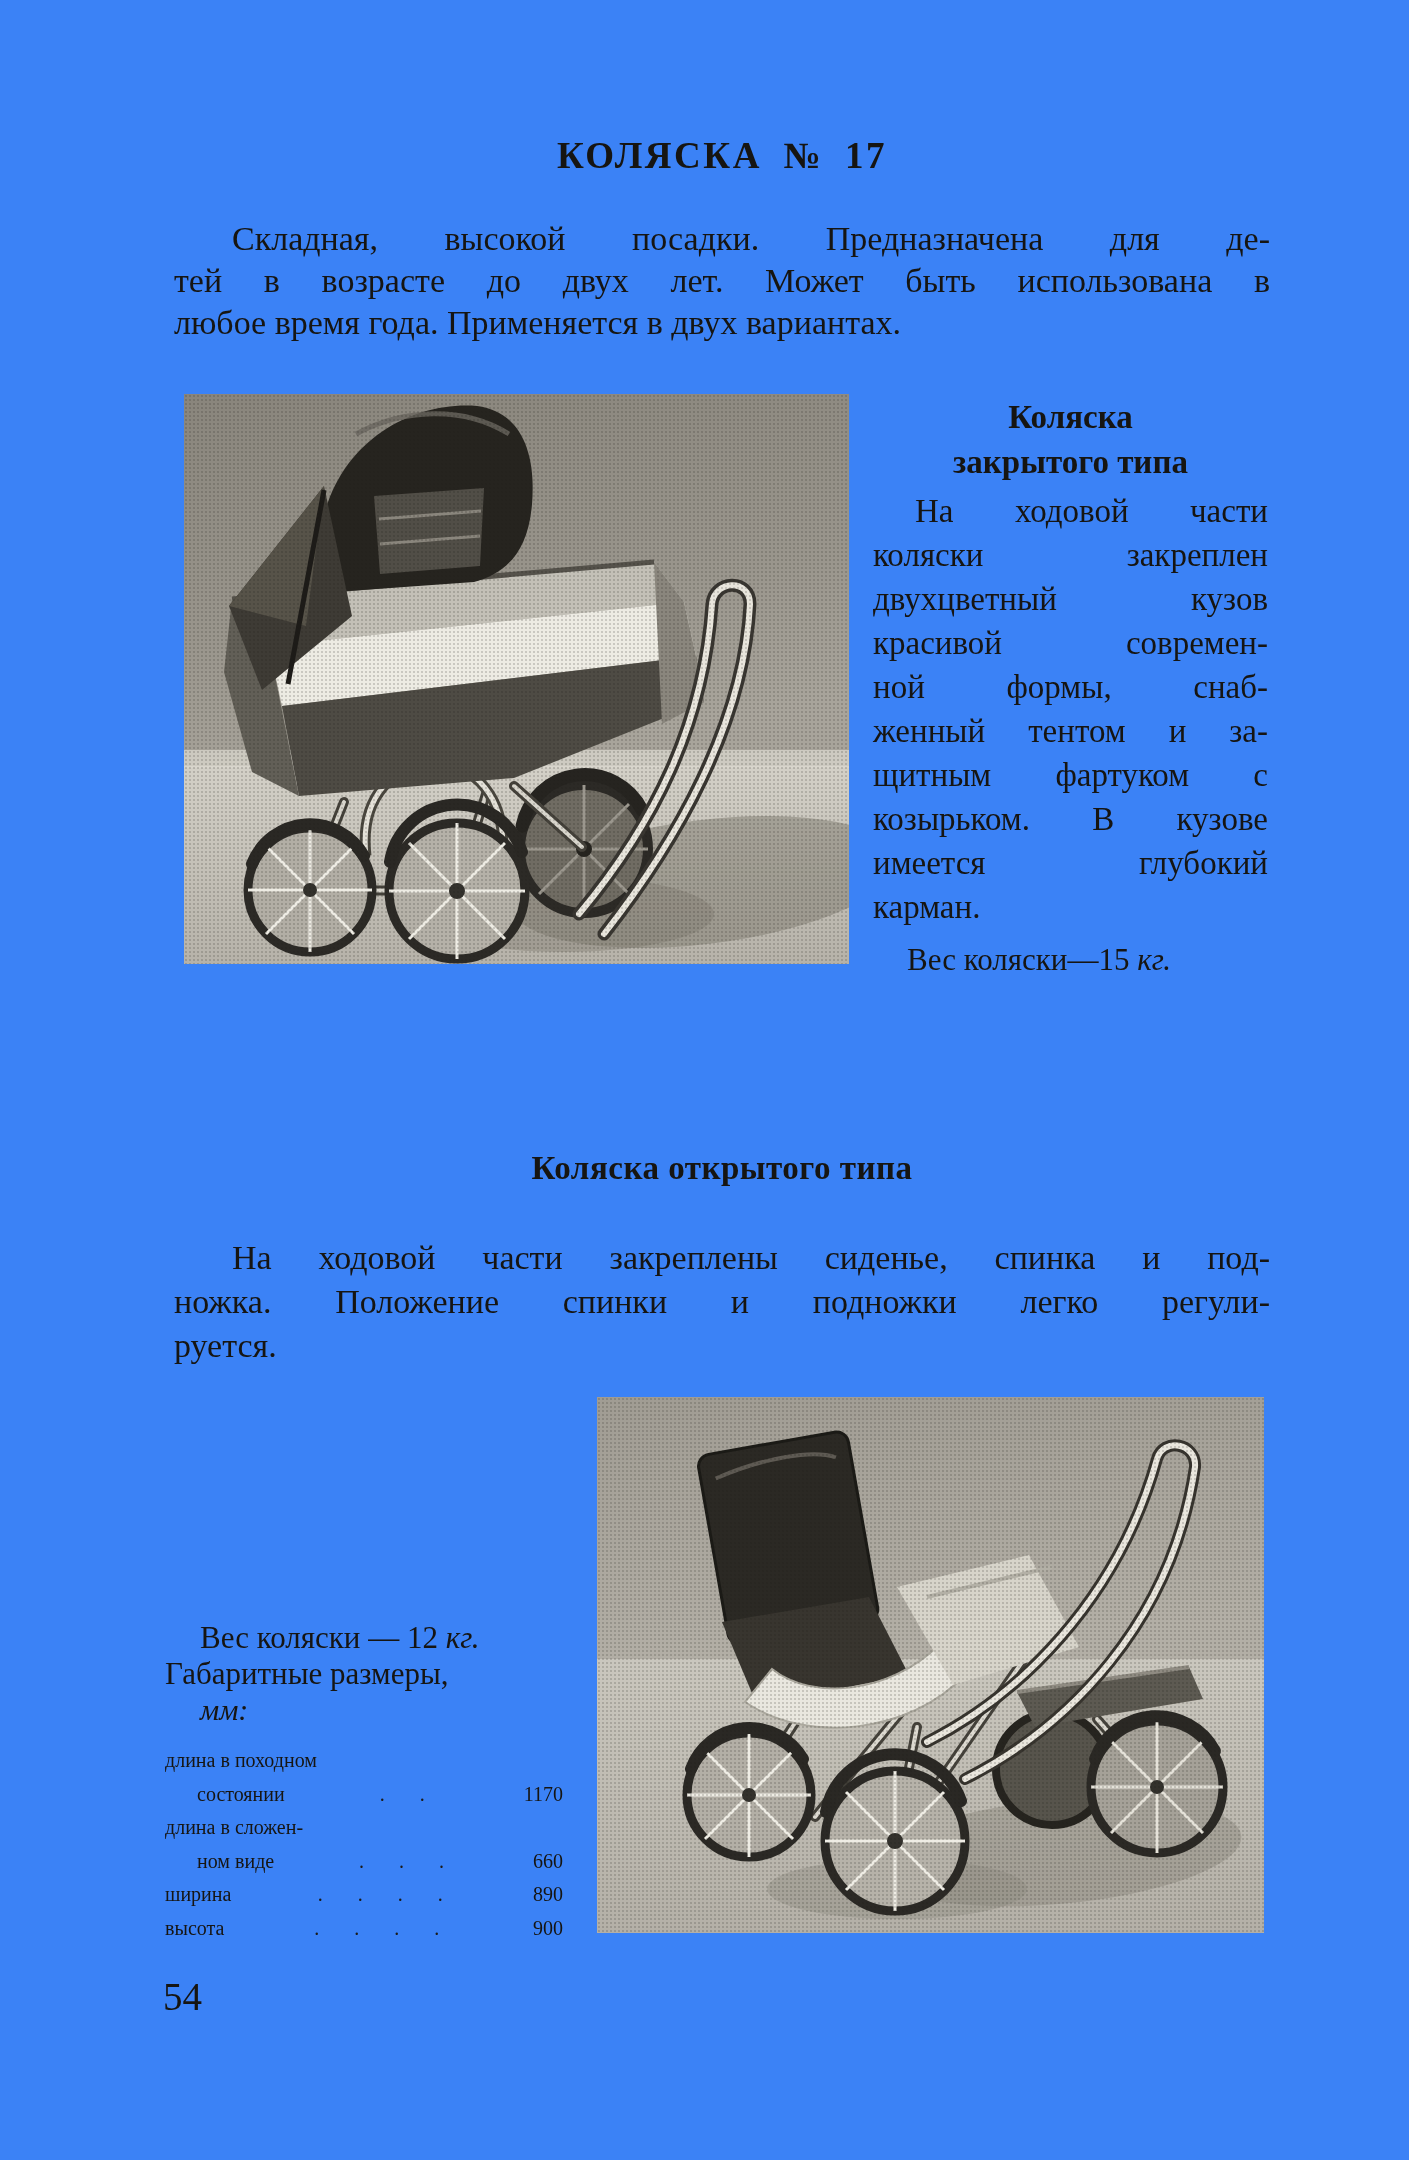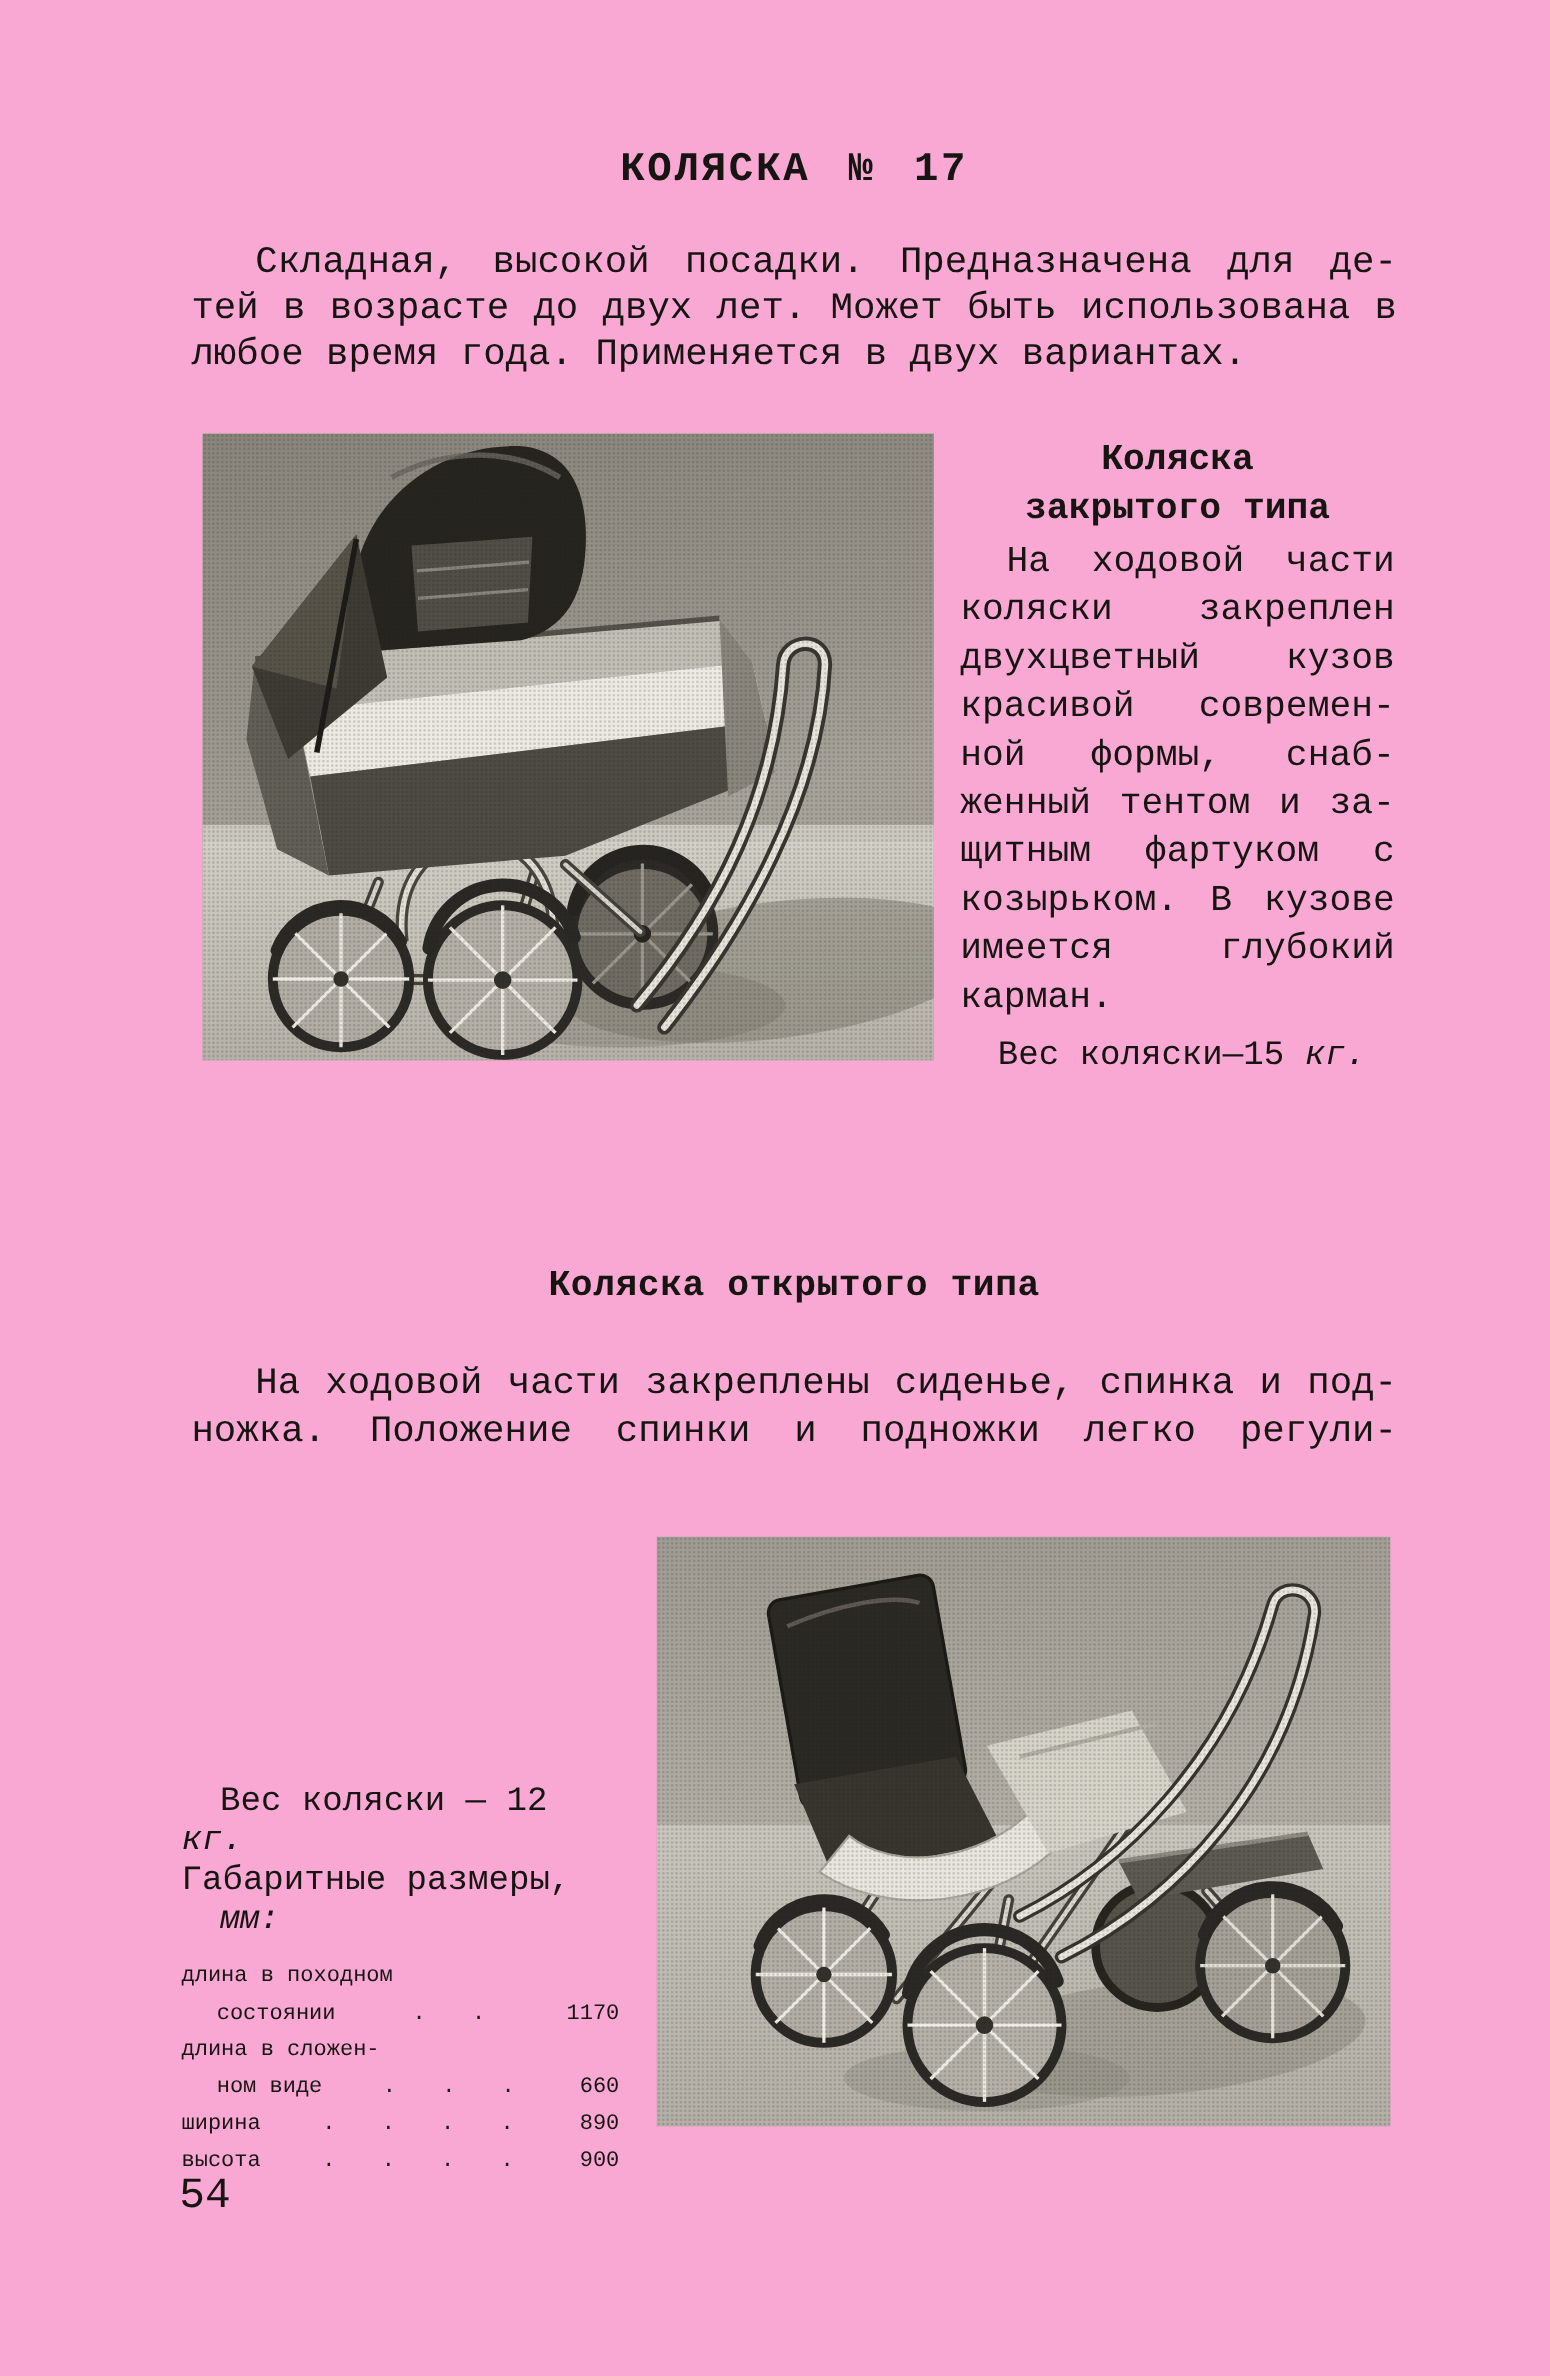--- a/index.html
+++ b/index.html
@@ -1,19 +1,19 @@
 <!DOCTYPE html>
 <html><head>
 <meta charset="utf-8">
 <style>
   html,body{margin:0;padding:0;background:#e8e6e0;}
   .page{
     position:relative;width:1409px;height:2160px;margin:0 auto;
-    background:#f9a8d4;color:#161512;
-    font-family:Liberation Mono, monospace;
+    background:#3b82f6;color:#161512;
+    font-family:Liberation Serif, serif;
     overflow:hidden;
   }
   .title{
     position:absolute;top:134px;left:174px;width:1096px;margin:0;
     text-align:center;font-size:37px;font-weight:bold;
     letter-spacing:2.5px;word-spacing:10px;
   }
   
   .para{position:absolute;}
   .pline{font-size:34px;line-height:42px;white-space:normal;}
@@ -191,20 +191,21 @@
       <span>Вес коляски—15</span>
       <span class="unit">кг.</span>
     </div>
   </section>
 
   <h2 class="open-heading">Коляска открытого типа</h2>
 
   <div class="para open-para">
     <div class="pline just ind">На ходовой части закреплены сиденье, спинка и под-</div>
     <div class="pline just">ножка. Положение спинки и подножки легко регули-</div>
+    <div class="pline">руется.</div>
   </div>
 
   <section class="specs">
     <div class="weight12">
       <span>Вес коляски — 12</span>
       <span class="unit">кг.</span>
     </div>
     <div class="dims-label">Габаритные размеры,</div>
     <div class="dims-unit unit">мм:</div>
     <div class="spec-list">

